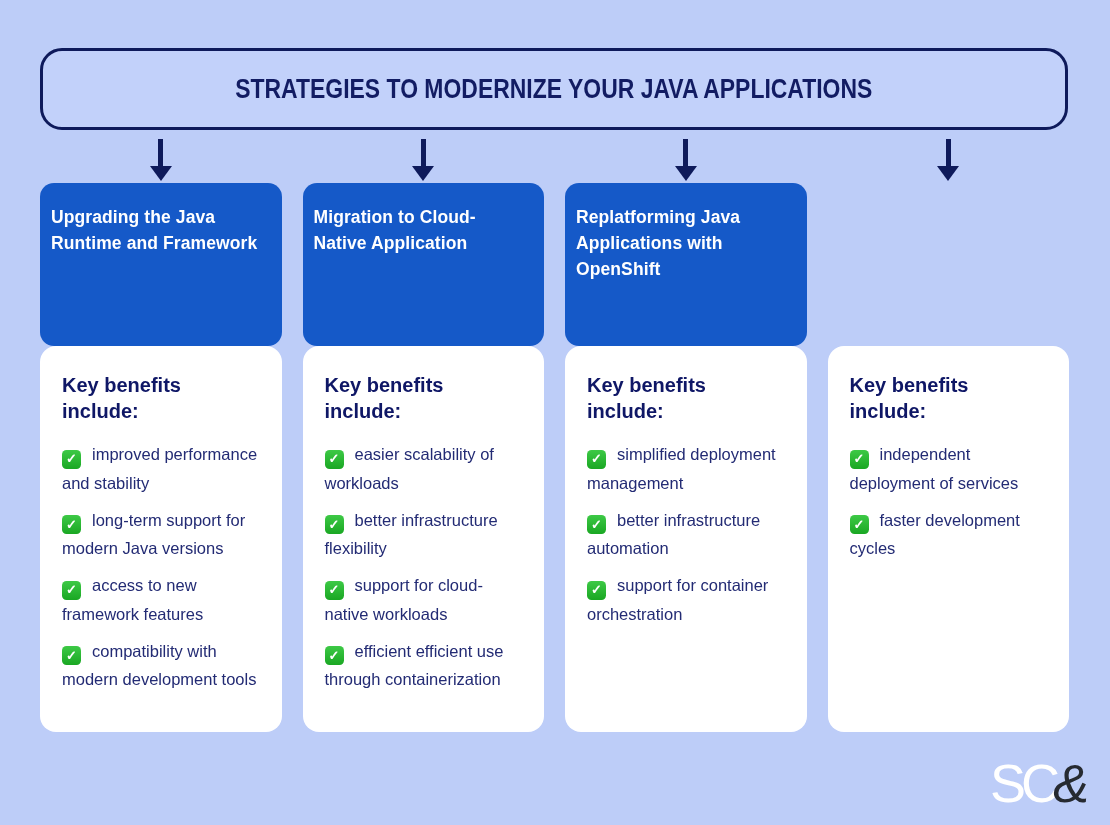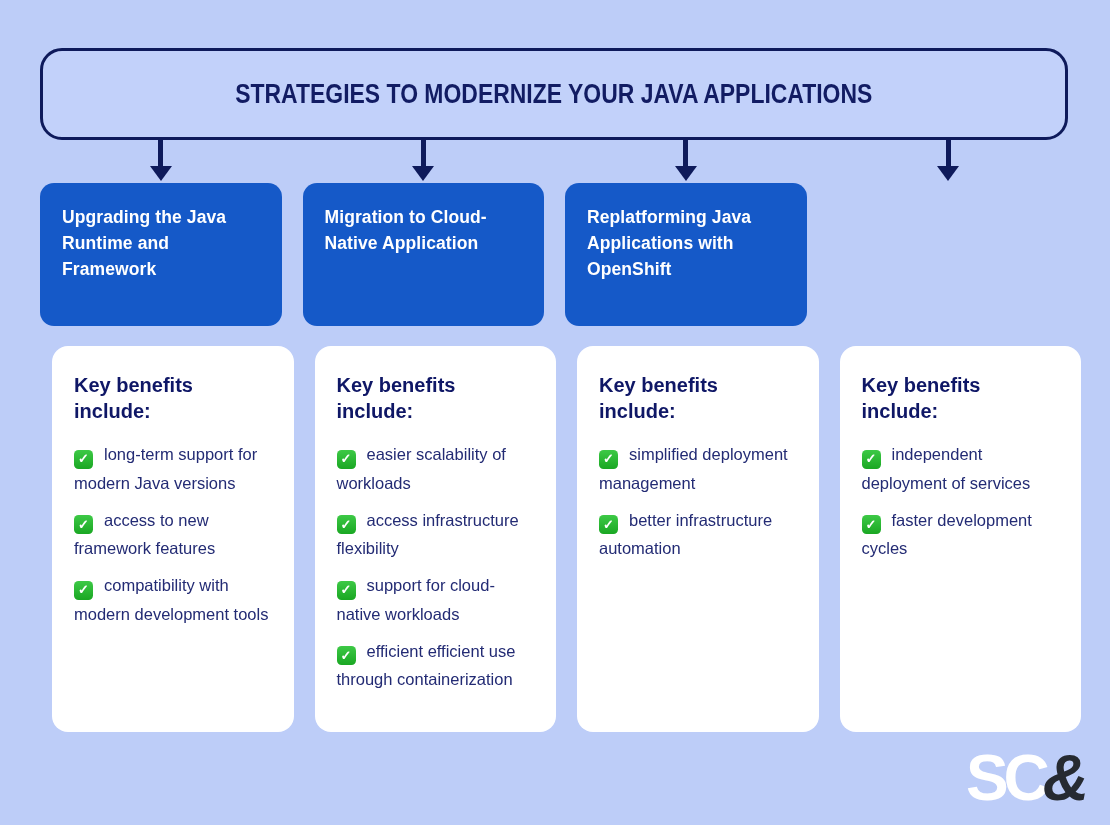--- a/index.html
+++ b/index.html
@@ -8,21 +8,21 @@
     position: relative;
     background: #bdcdf8;
     font-family: "Liberation Sans", sans-serif;
     overflow: hidden;
   }
 
   
   .title-box {
     position: absolute;
     left: 40px; top: 48px;
-    width: 1028px; height: 92px;
+    width: 1028px; height: 82px;
     border: 3px solid #0e1a5b;
     border-radius: 22px;
     background: #c2d1fa;
     display: flex; align-items: center; justify-content: center;
   }
   .title-box h1 {
     color: #121c63;
     font-size: 27px;
     font-weight: 800;
     letter-spacing: 0px;
@@ -52,33 +52,33 @@
   .arrow .head {
     width: 0; height: 0;
     border-left: 11px solid transparent;
     border-right: 11px solid transparent;
     border-top: 15px solid #0e1a5b;
   }
 
   
   .strategies-row { top: 183px; }
   .strategy-box {
-    height: 143px;
+    height: 163px;
     background: #1559c8;
     border-radius: 14px;
-    padding: 21px 20px 0 22px;
+    padding: 21px 20px 0 11px;
     color: #ffffff;
     font-size: 17.5px;
     font-weight: 700;
     line-height: 26px;
     letter-spacing: 0.1px;
   }
 
   
-  .cards-row { top: 346px; margin-left: 12px; }
+  .cards-row { top: 346px; }
   .card {
     height: 386px;
     background: #ffffff;
     border-radius: 16px;
     padding: 26px 18px 0 22px;
   }
   .card h2 {
     color: #0f1766;
     font-size: 20px;
     font-weight: 700;
@@ -102,22 +102,22 @@
     font-size: 13px;
     font-weight: 700;
     vertical-align: -3px;
     margin-right: 11px;
   }
 
   
   .logo {
     position: absolute;
     right: 26px; bottom: 15px;
-    font-size: 64px;
-    font-weight: 700;
+    font-size: 54px;
+    font-weight: 400;
     letter-spacing: -5px;
     line-height: 1;
     white-space: nowrap;
   }
   .logo .sc { color: #ffffff; }
   .logo .amp { color: #262a31; font-style: italic; margin-left: -2px; }
 </style>
 </head>
 <body>
 
@@ -147,37 +147,39 @@
 <div class="grid strategies-row">
   <div class="strategy-box">Upgrading the Java Runtime and Framework</div>
   <div class="strategy-box">Migration to Cloud-Native Application</div>
   <div class="strategy-box">Replatforming Java Applications with OpenShift</div>
 </div>
 
 <div class="grid cards-row">
 
   <div class="card">
     <h2>Key benefits include:</h2>
+    <p class="benefit"><span class="check">✓</span><span>improved performance and stability</span></p>
     <p class="benefit"><span class="check">✓</span><span>long-term support for modern Java versions</span></p>
     <p class="benefit"><span class="check">✓</span><span>access to new framework features</span></p>
     <p class="benefit"><span class="check">✓</span><span>compatibility with modern development tools</span></p>
   </div>
 
   <div class="card">
     <h2>Key benefits include:</h2>
     <p class="benefit"><span class="check">✓</span><span>easier scalability of workloads</span></p>
-    <p class="benefit"><span class="check">✓</span><span>access infrastructure flexibility</span></p>
+    <p class="benefit"><span class="check">✓</span><span>better infrastructure flexibility</span></p>
     <p class="benefit"><span class="check">✓</span><span>support for cloud-native workloads</span></p>
     <p class="benefit"><span class="check">✓</span><span>efficient efficient use through containerization</span></p>
   </div>
 
   <div class="card">
     <h2>Key benefits include:</h2>
     <p class="benefit"><span class="check">✓</span><span>simplified deployment management</span></p>
     <p class="benefit"><span class="check">✓</span><span>better infrastructure automation</span></p>
+    <p class="benefit"><span class="check">✓</span><span>support for container orchestration</span></p>
   </div>
 
   <div class="card">
     <h2>Key benefits include:</h2>
     <p class="benefit"><span class="check">✓</span><span>independent deployment of services</span></p>
     <p class="benefit"><span class="check">✓</span><span>faster development cycles</span></p>
   </div>
 
 </div>
 

